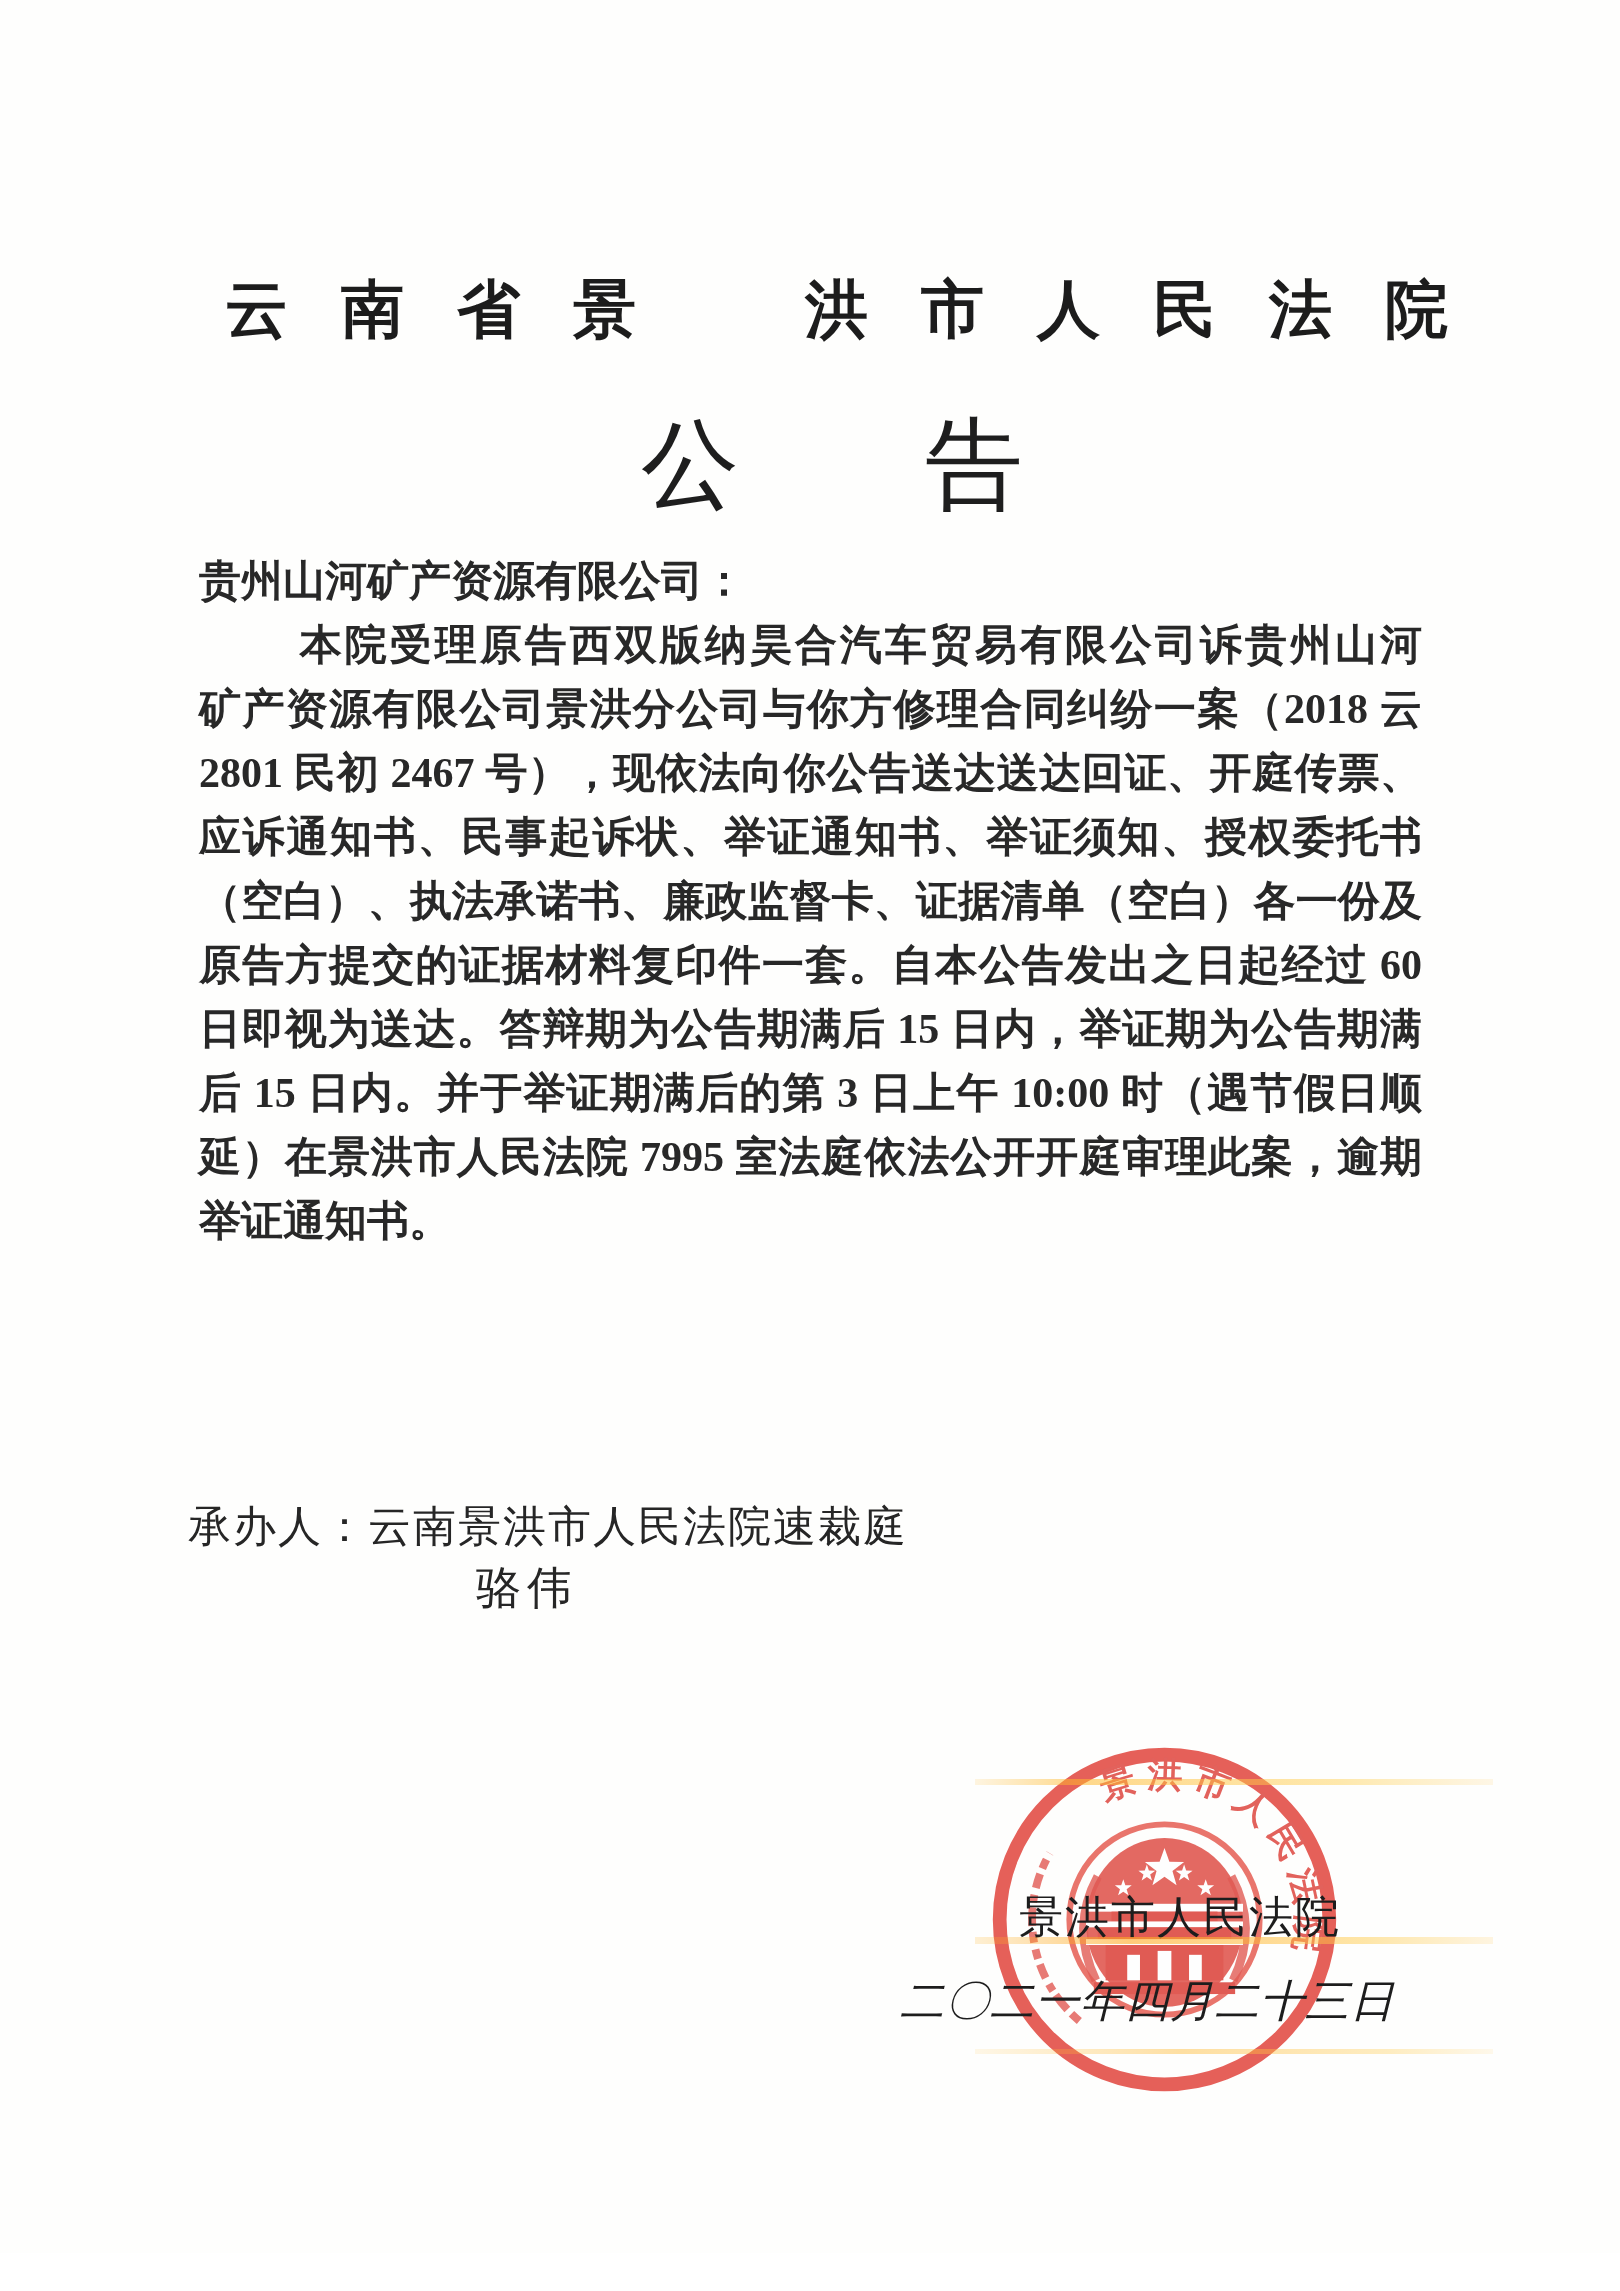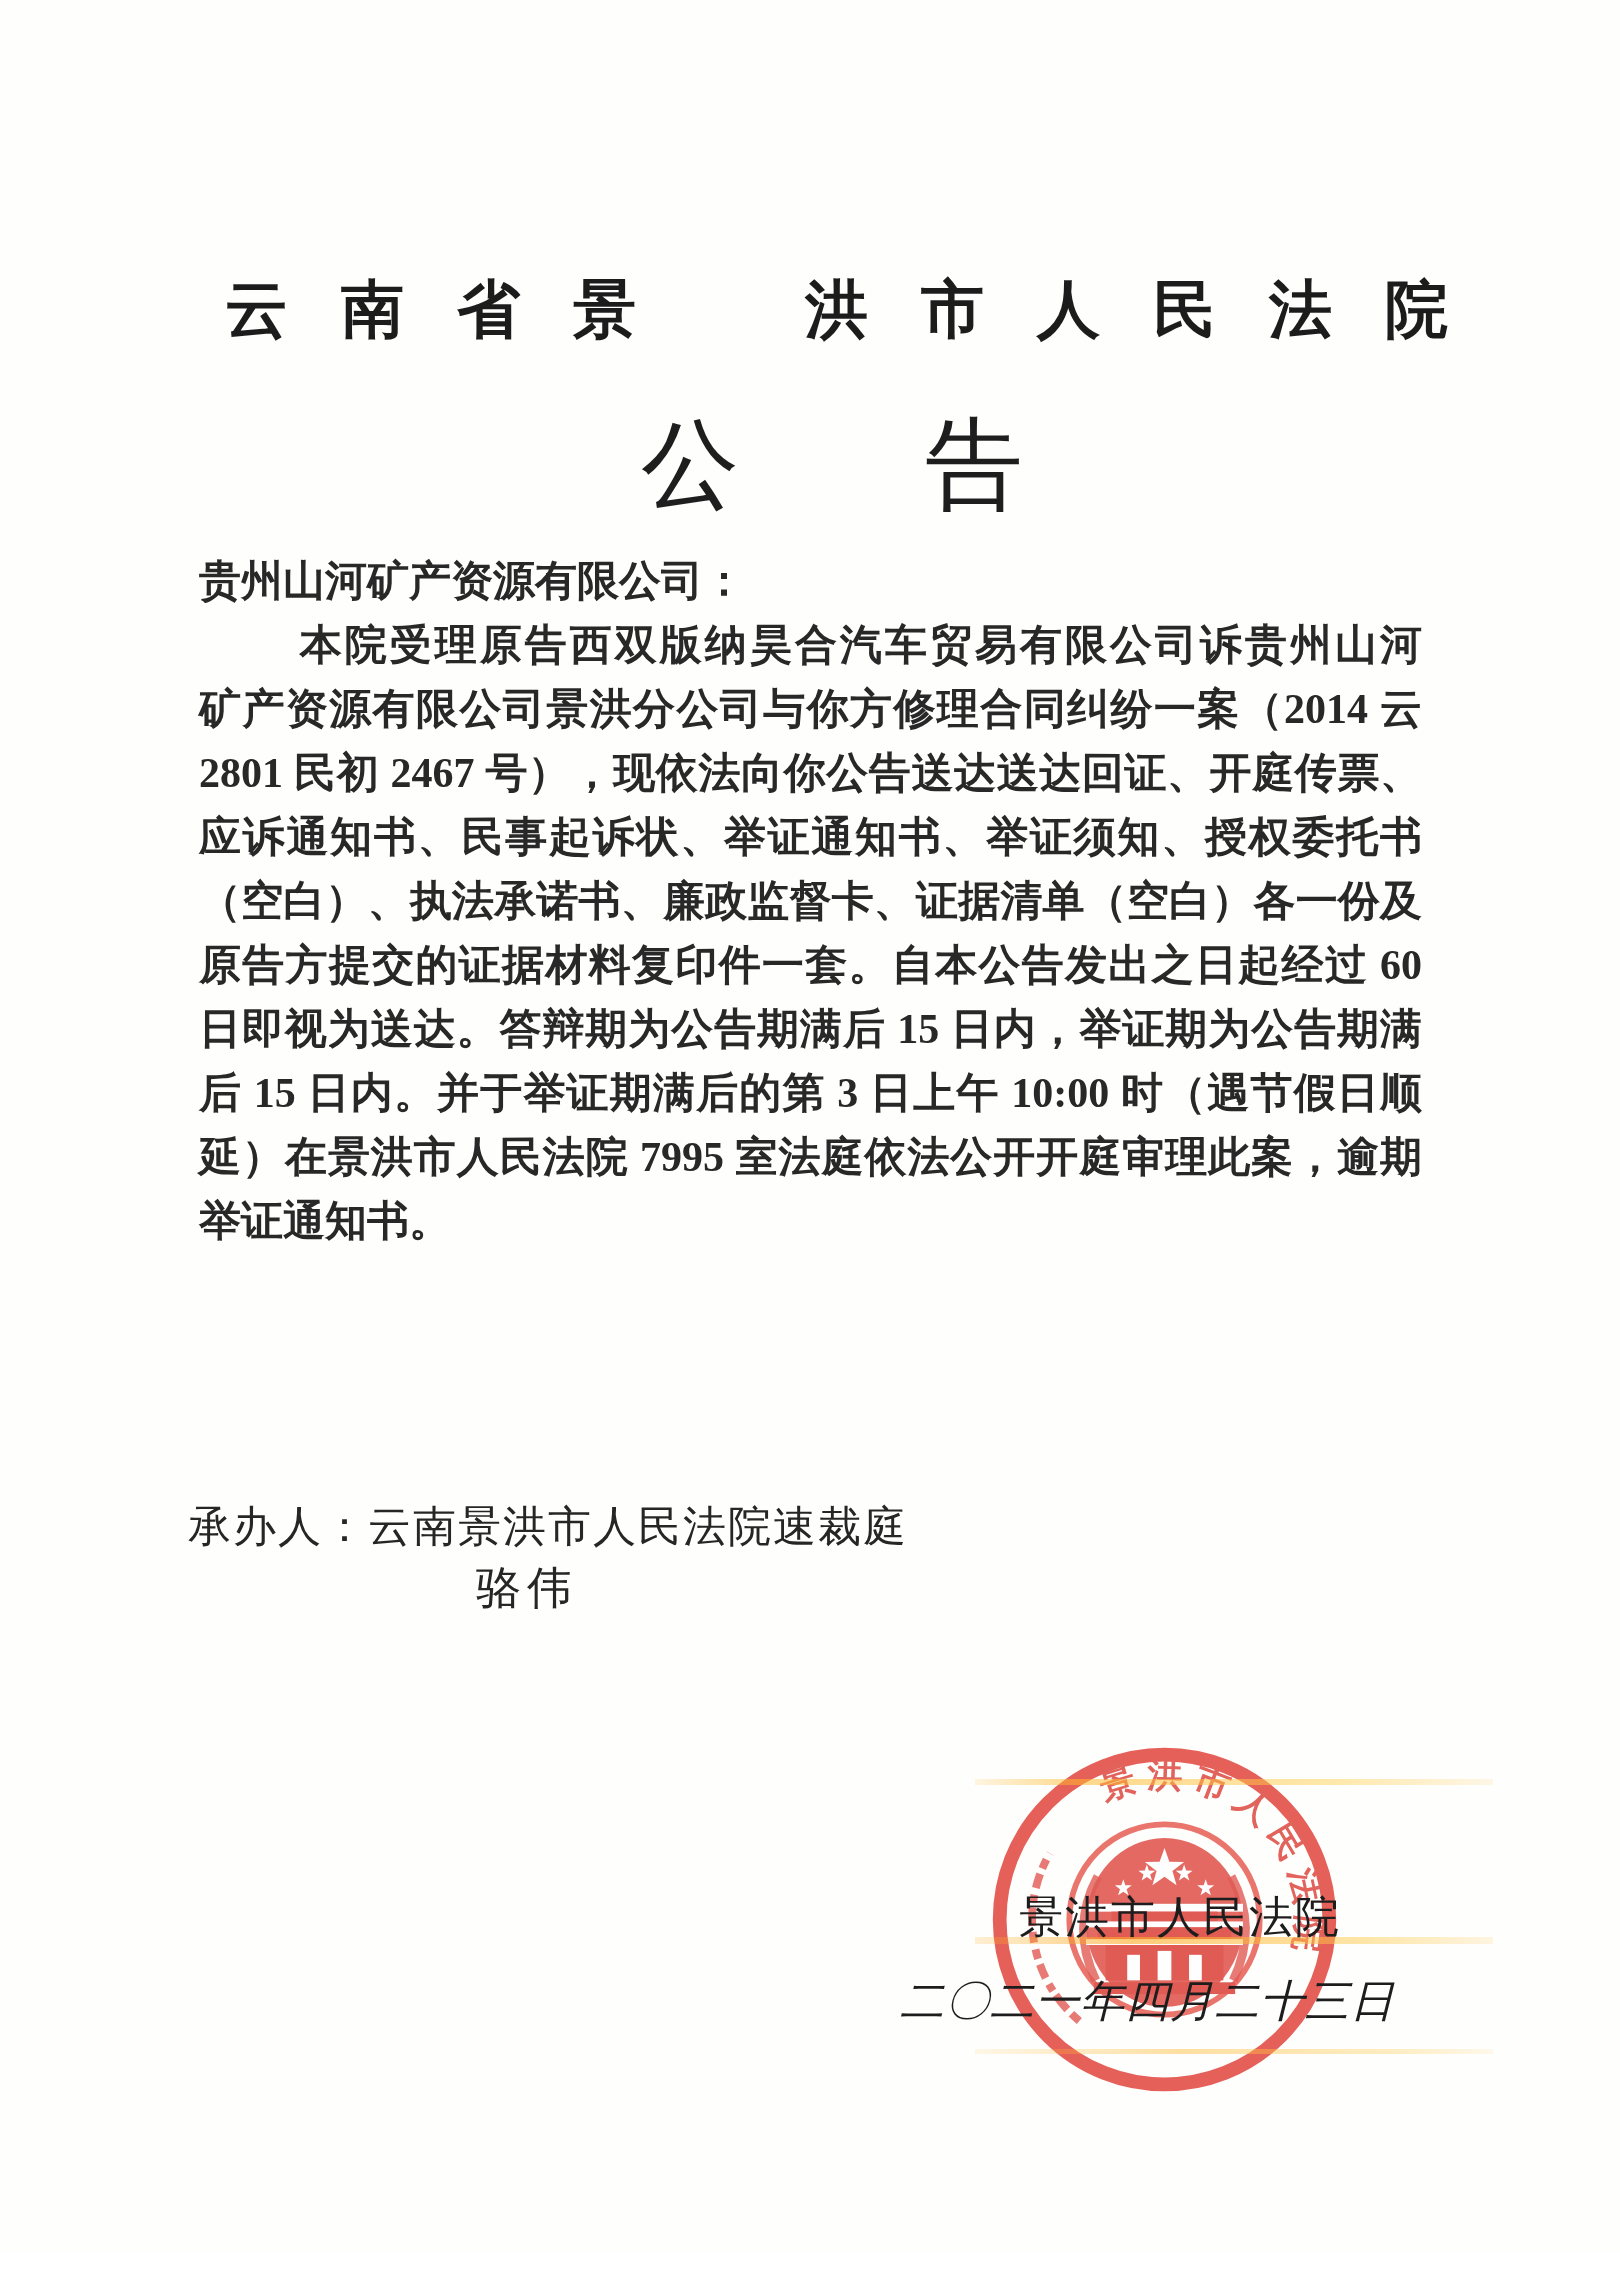--- a/index.html
+++ b/index.html
@@ -47,21 +47,21 @@
 
 <div class="page">
 
   <div class="court-header">云南省景　洪市人民法院</div>
 
   <div class="notice-title">公　告</div>
 
   <div class="body-block">
     <div class="line">贵州山河矿产资源有限公司：</div>
     <div class="line fill indent">本院受理原告西双版纳昊合汽车贸易有限公司诉贵州山河</div>
-    <div class="line fill">矿产资源有限公司景洪分公司与你方修理合同纠纷一案（2014 云</div>
+    <div class="line fill">矿产资源有限公司景洪分公司与你方修理合同纠纷一案（2018 云</div>
     <div class="line fill">2801 民初 2467 号），现依法向你公告送达送达回证、开庭传票、</div>
     <div class="line fill">应诉通知书、民事起诉状、举证通知书、举证须知、授权委托书</div>
     <div class="line fill">（空白）、执法承诺书、廉政监督卡、证据清单（空白）各一份及</div>
     <div class="line fill">原告方提交的证据材料复印件一套。自本公告发出之日起经过 60</div>
     <div class="line fill">日即视为送达。答辩期为公告期满后 15 日内，举证期为公告期满</div>
     <div class="line fill">后 15 日内。并于举证期满后的第 3 日上午 10:00 时（遇节假日顺</div>
     <div class="line fill">延）在景洪市人民法院 7995 室法庭依法公开开庭审理此案，逾期</div>
     <div class="line">举证通知书。</div>
   </div>
 

